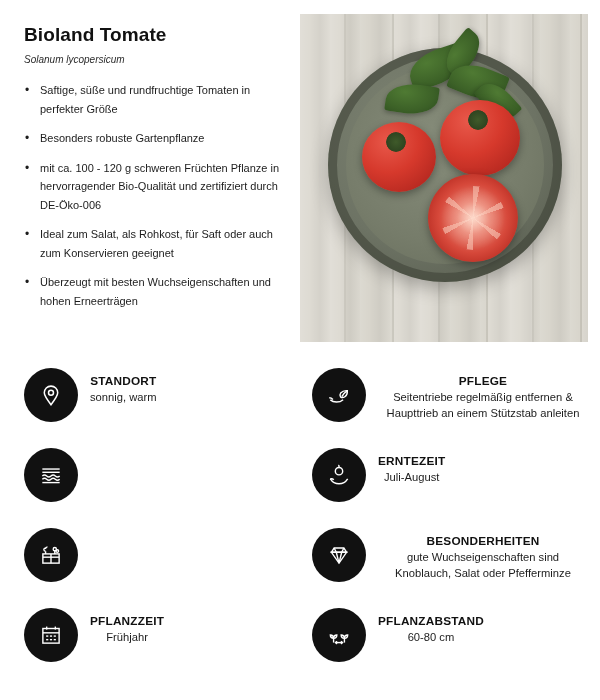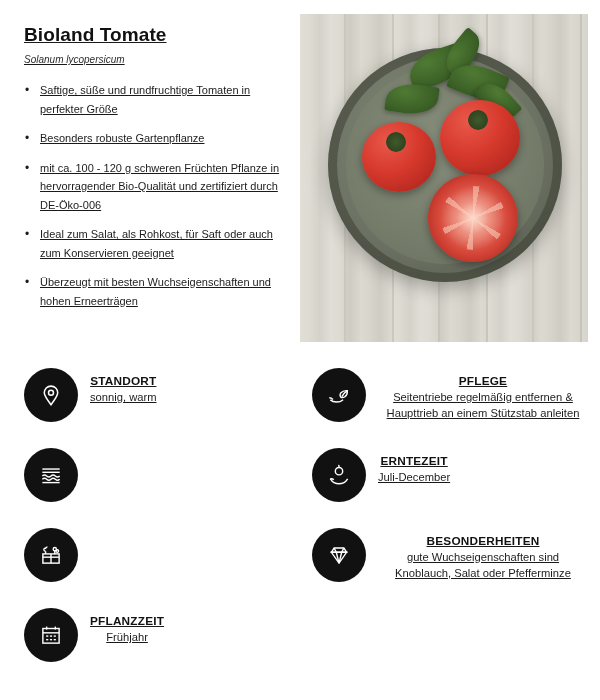--- a/index.html
+++ b/index.html
@@ -13,21 +13,20 @@
     font-family: "Liberation Sans", sans-serif;
     color: #1a1a1a;
     overflow: hidden;
     position: relative;
   }
 
   .page {
     position: relative;
     width: 600px;
     height: 584px;
-    text-decoration: underline;
   }
 
   
   .top {
     display: flex;
     flex-direction: row;
     padding: 14px 0 0 0;
   }
 
   .textcol {
@@ -315,21 +314,21 @@
       <div class="circle">
         <svg width="26" height="26" viewBox="0 0 24 24" fill="none" stroke="#ffffff" stroke-width="1.3">
           <circle cx="12" cy="8.5" r="3.4"></circle>
           <path d="M12 5.1c.3-1 .1-1.7-.6-2.2"></path>
           <path d="M4 15.5c2 3.2 5 4.6 8 4.6s6-1.4 8-4.6"></path>
           <path d="M4 15.5c1.4-.3 2.4 0 3.2.8"></path>
         </svg>
       </div>
       <div class="ftext">
         <p class="fhead">ERNTEZEIT</p>
-        <p class="fbody">Juli-December</p>
+        <p class="fbody">Juli-August</p>
       </div>
     </div>
 
     <div class="feature">
       <div class="circle">
         <svg width="26" height="26" viewBox="0 0 24 24" fill="none" stroke="#ffffff" stroke-width="1.3">
           <rect x="4.5" y="11" width="15" height="8.5"></rect>
           <line x1="4.5" y1="14" x2="19.5" y2="14"></line>
           <line x1="12" y1="11" x2="12" y2="19.5"></line>
           <path d="M7 11V8.5M7 8.5c-1 0-1.6-.7-1.6-1.5S6 5.5 7 5.9c.2-.9 1-1.4 1.8-1.1"></path>
@@ -369,15 +368,33 @@
           <line x1="11" y1="16.3" x2="13" y2="16.3"></line>
           <line x1="14.5" y1="16.3" x2="16.5" y2="16.3"></line>
         </svg>
       </div>
       <div class="ftext">
         <p class="fhead">PFLANZZEIT</p>
         <p class="fbody">Frühjahr</p>
       </div>
     </div>
 
+    <div class="feature right">
+      <div class="circle">
+        <svg width="26" height="26" viewBox="0 0 24 24" fill="none" stroke="#ffffff" stroke-width="1.3">
+          <path d="M7 19v-4"></path>
+          <path d="M7 15c-1.8 0-3-1.3-3-3 1.8 0 3 1.3 3 3z"></path>
+          <path d="M7 15c1.8 0 3-1.3 3-3-1.8 0-3 1.3-3 3z"></path>
+          <path d="M17 19v-4"></path>
+          <path d="M17 15c-1.8 0-3-1.3-3-3 1.8 0 3 1.3 3 3z"></path>
+          <path d="M17 15c1.8 0 3-1.3 3-3-1.8 0-3 1.3-3 3z"></path>
+          <line x1="8.8" y1="19" x2="15.2" y2="19"></line>
+          <path d="M10.2 17.8 8.8 19l1.4 1.2M13.8 17.8 15.2 19l-1.4 1.2"></path>
+        </svg>
+      </div>
+      <div class="ftext">
+        <p class="fhead">PFLANZABSTAND</p>
+        <p class="fbody">60-80 cm</p>
+      </div>
+    </div>
 
   </div>
 </div>
 
 </body></html>

